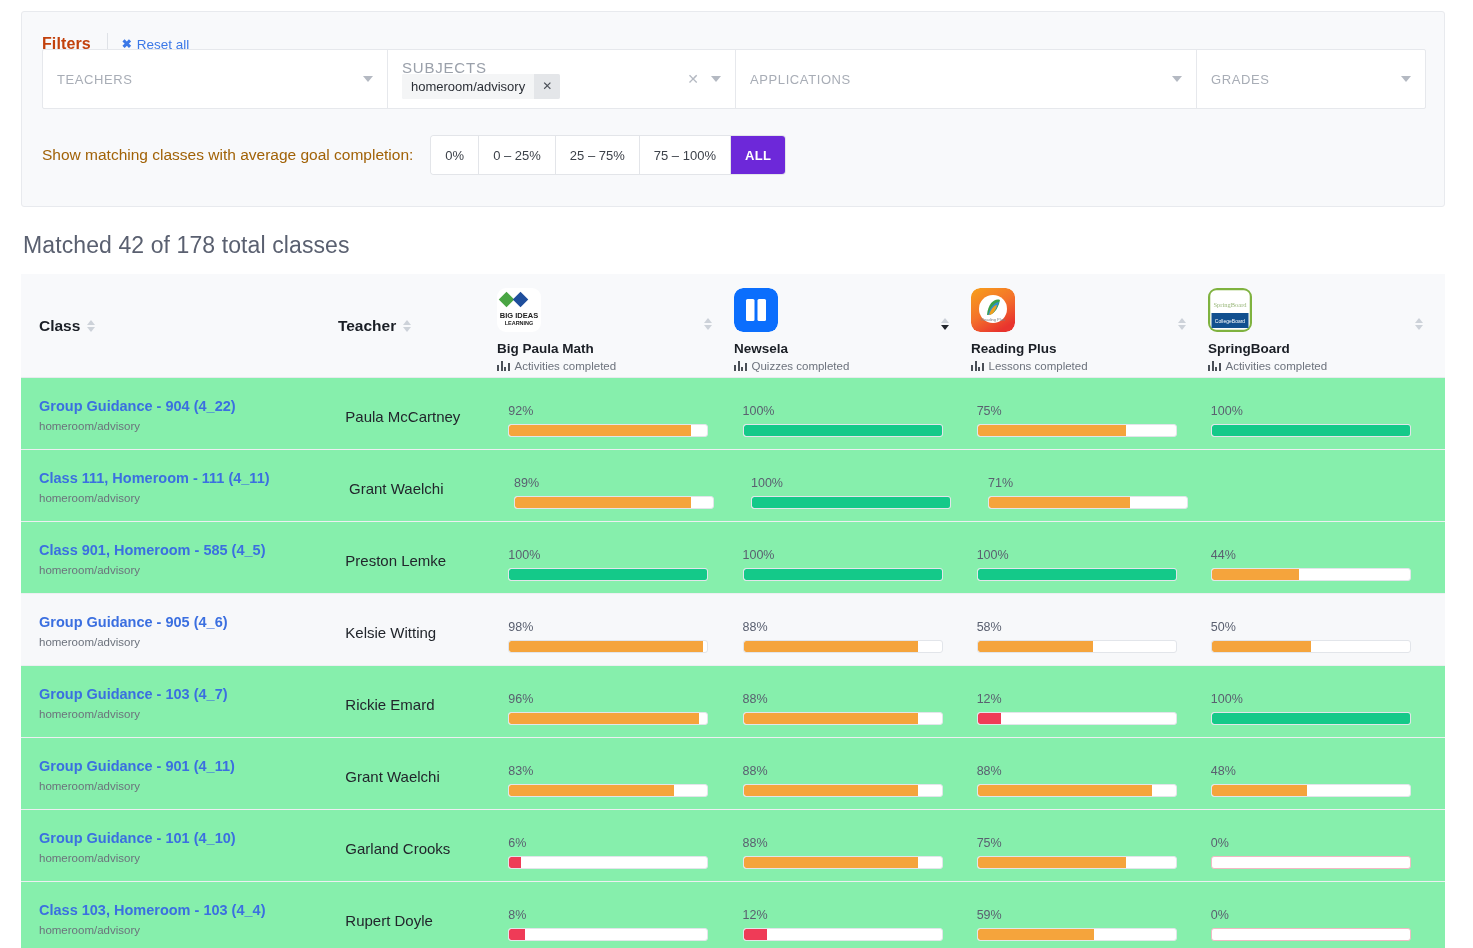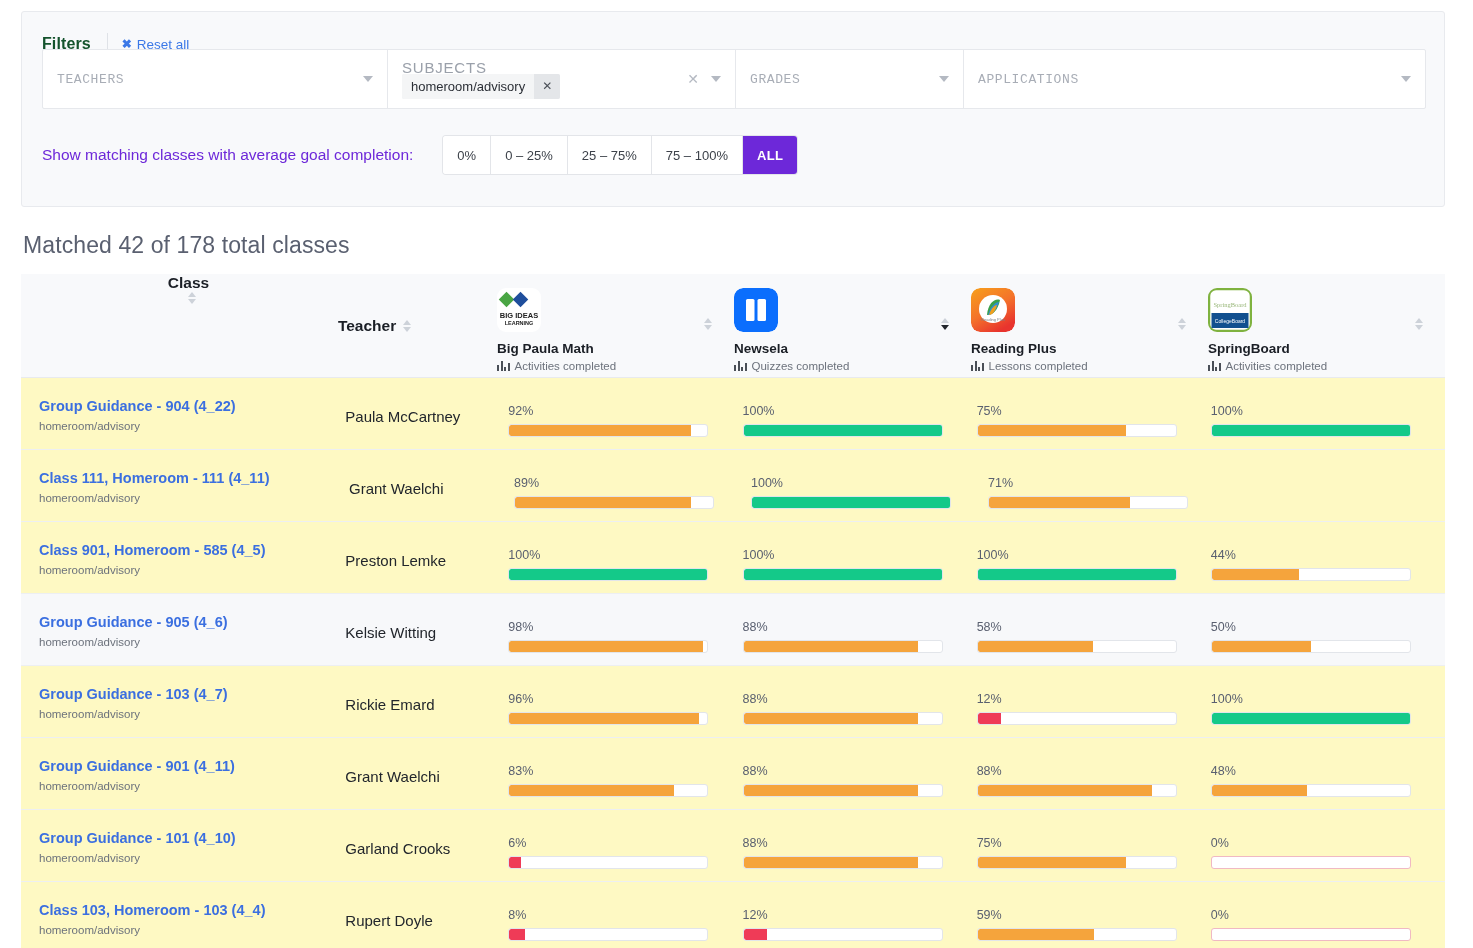--- a/index.html
+++ b/index.html
@@ -11,72 +11,72 @@
     -webkit-font-smoothing: antialiased;
   }
   .page { width: 1473px; height: 948px; position: relative; overflow: hidden; background: #fff; }
 
   
   .filters-panel {
     position: absolute; left: 21px; top: 11px; width: 1424px; height: 196px;
     background: #f8f9fb; border: 1px solid #e8eaee; border-radius: 3px;
   }
   .filters-head { display: flex; align-items: center; padding: 20px 0 0 20px; height: 44px; }
-  .filters-title { font-size: 16px; font-weight: bold; color: #14532d; letter-spacing: .1px; }
+  .filters-title { font-size: 16px; font-weight: bold; color: #c2410c; letter-spacing: .1px; }
   .filters-divider { width: 1px; height: 22px; background: #dfe2e7; margin: 0 14px 0 16px; }
   .reset-all { display: flex; align-items: center; gap: 5px; color: #3b78e7; font-size: 13.5px; cursor: pointer; }
   .reset-x { font-size: 12px; font-weight: bold; color: #3b78e7; line-height: 1; }
 
   .filter-row {
     position: absolute; left: 20px; top: 37px; width: 1384px; height: 60px;
     display: flex; background: #fff; border: 1px solid #e6e8ec; border-radius: 2px;
   }
   .filter-cell {
     flex: 1 1 0; position: relative; display: flex; align-items: center;
     padding: 0 14px; border-right: 1px solid #e6e8ec; min-width: 0;
   }
   .filter-cell:last-child { border-right: none; }
   .filter-cell.w1 { flex: 0 0 345px; }
   .filter-cell.w2 { flex: 0 0 348px; }
   .filter-cell.w3 { flex: 0 0 228px; }
   .filter-cell.w4 { flex: 1 1 auto; }
-  .ph { color: #a8adb6; font-size: 13px; letter-spacing: .6px; font-family: Liberation Mono, monospace; }
+  .ph { color: #a8adb6; font-size: 13px; letter-spacing: .6px; }
   .caret {
     position: absolute; right: 14px; top: 50%; transform: translateY(-50%);
     width: 0; height: 0; border-left: 5.5px solid transparent; border-right: 5.5px solid transparent;
     border-top: 6px solid #b4b9c2;
   }
   .clear-x { position: absolute; right: 36px; top: 50%; transform: translateY(-50%); color: #b4b9c2; font-size: 14px; cursor: pointer; }
   .sub-label { position: absolute; left: 14px; top: 9px; font-size: 15px; color: #9aa0aa; letter-spacing: .8px; }
   .chip {
     display: inline-flex; align-items: stretch; margin-top: 14px; height: 25px;
     background: #f0f1f3; border-radius: 2px; overflow: hidden;
   }
   .chip-label { display: flex; align-items: center; padding: 0 9px; font-size: 13px; color: #2b2f36; background: #f4f5f6; }
   .chip-x { display: flex; align-items: center; padding: 0 8px; font-size: 12px; color: #4a4f57; background: #e4e6e9; cursor: pointer; }
 
   
   .completion-row { position: absolute; left: 20px; top: 124px; display: flex; align-items: center; }
-  .completion-label { font-size: 15.5px; color: #6d28d9; margin-right: 30px; }
+  .completion-label { font-size: 15.5px; color: #a16207; margin-right: 18px; }
   .seg-group { display: flex; border-radius: 3px; overflow: hidden; box-shadow: 0 0 0 1px #e3e5e9; }
   .seg {
     min-width: 44px; height: 38px; padding: 0 14px; display: flex; align-items: center; justify-content: center;
     background: #fff; font-size: 13px; color: #3d424a; border-right: 1px solid #e3e5e9; cursor: pointer; white-space: nowrap;
   }
   .seg:last-child { border-right: none; }
   .seg.active { background: #6d28d9; color: #fff; font-weight: bold; letter-spacing: .3px; }
 
   
   .matched { position: absolute; left: 23px; top: 232px; font-size: 23px; color: #5a6070; letter-spacing: .1px; }
 
   
   .table { position: absolute; left: 21px; top: 274px; width: 1424px; }
   .thead { display: flex; height: 104px; background: #f8f9fb; border-bottom: 1px solid #e8eaee; }
   .th { position: relative; display: flex; align-items: center; }
-  .th-class { width: 328px; padding-left: 18px; flex-direction: column; }
+  .th-class { width: 328px; padding-left: 18px; }
   .th-teacher { width: 165px; }
   .th-app { width: 237px; position: relative; }
   .th-title { font-size: 15.5px; font-weight: bold; color: #1b1f26; }
 
   .sorter { display: inline-flex; flex-direction: column; gap: 2px; margin-left: 7px; cursor: pointer; }
   .sorter .up { width: 0; height: 0; border-left: 4px solid transparent; border-right: 4px solid transparent; border-bottom: 5px solid #cdd2d9; }
   .sorter .dn { width: 0; height: 0; border-left: 4px solid transparent; border-right: 4px solid transparent; border-top: 5px solid #cdd2d9; }
   .sorter.desc .dn { border-top-color: #22262c; }
 
   .app-head { position: absolute; left: 0; top: 14px; width: 205px; }
@@ -84,21 +84,21 @@
   .app-icon { width: 44px; height: 44px; border-radius: 9px; overflow: hidden; display: block; }
   .app-name { margin-top: 9px; font-size: 13.5px; font-weight: bold; color: #1b1f26; }
   .app-metric { margin-top: 4px; display: flex; align-items: center; gap: 5px; font-size: 11.5px; color: #6c727c; }
   .metric-icon { display: flex; align-items: flex-end; gap: 1.5px; height: 10px; }
   .metric-icon i { display: block; width: 2px; background: #4a4f57; }
   .metric-icon i:nth-child(1) { height: 6px; }
   .metric-icon i:nth-child(2) { height: 10px; }
   .metric-icon i:nth-child(3) { height: 4px; }
   .metric-icon i:nth-child(4) { height: 8px; }
 
-  .trow { display: flex; align-items: flex-start; height: 72px; border-bottom: 1px solid #edeff2; background: #fef9c3; position: relative; }
+  .trow { display: flex; align-items: flex-start; height: 72px; border-bottom: 1px solid #edeff2; background: #86efac; position: relative; }
   .trow.alt { background: #f7f8fa; }
   .td { position: relative; height: 72px; }
   .td-class { width: 328px; padding: 21px 0 0 18px; }
   .class-link { font-size: 14.5px; font-weight: bold; color: #3b6fe0; cursor: pointer; line-height: 1.1; }
   .class-sub { margin-top: 5px; font-size: 11.5px; color: #6c727c; }
   .td-teacher { width: 165px; padding-top: 30px; font-size: 15px; color: #22262c; }
   .td-app { width: 237px; padding-top: 26px; }
   .pct { font-size: 12.5px; color: #5a6070; margin-bottom: 6px; }
   .bar-track {
     width: 200px; height: 13px; background: #fff; border: 1px solid #e2e5ea; border-radius: 3px; overflow: hidden;
@@ -130,27 +130,27 @@
       <div class="filter-cell w2">
         <span class="sub-label">SUBJECTS</span>
         <span class="chip">
           <span class="chip-label">homeroom/advisory</span>
           <span class="chip-x">✕</span>
         </span>
         <span class="clear-x">✕</span>
         <span class="caret"></span>
       </div>
 
+      <div class="filter-cell w4">
+        <span class="ph">APPLICATIONS</span>
+        <span class="caret"></span>
+      </div>
+
       <div class="filter-cell w3">
         <span class="ph">GRADES</span>
-        <span class="caret"></span>
-      </div>
-
-      <div class="filter-cell w4">
-        <span class="ph">APPLICATIONS</span>
         <span class="caret"></span>
       </div>
     </div>
 
     <div class="completion-row">
       <span class="completion-label">Show matching classes with average goal completion:</span>
       <div class="seg-group" id="seg-group">
           <div class="seg">0%</div>
           <div class="seg">0 – 25%</div>
           <div class="seg">25 – 75%</div>

